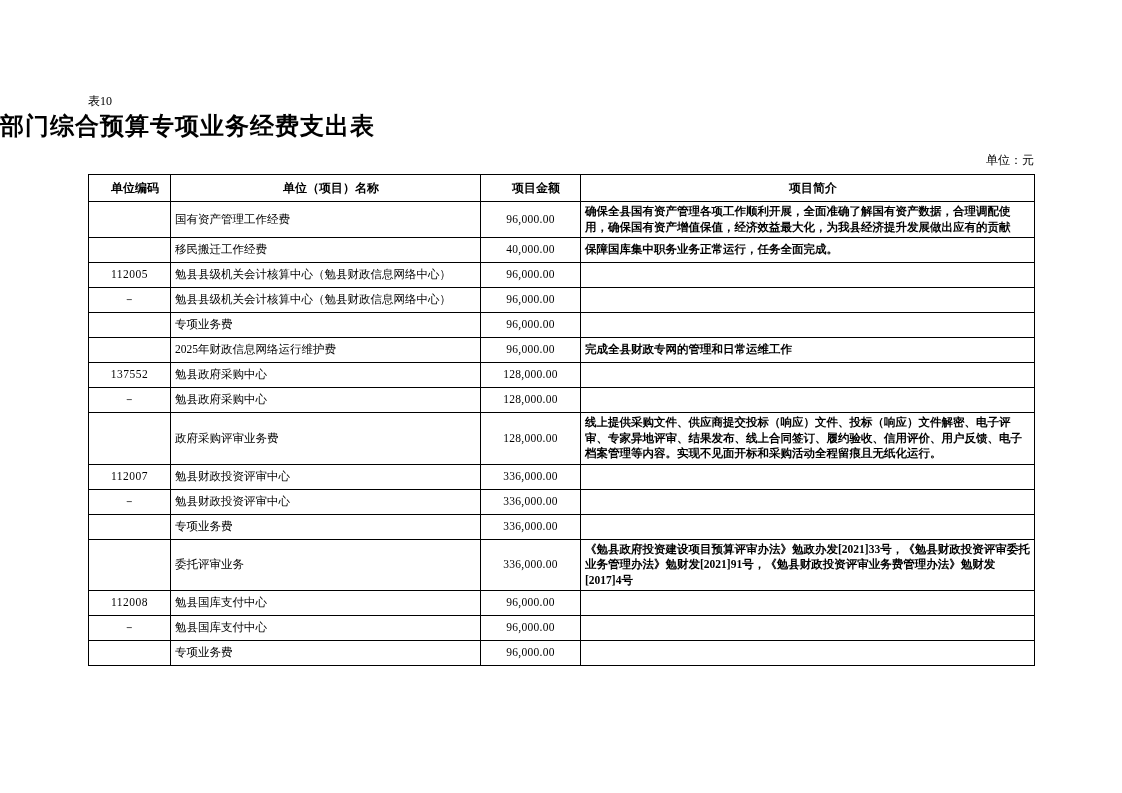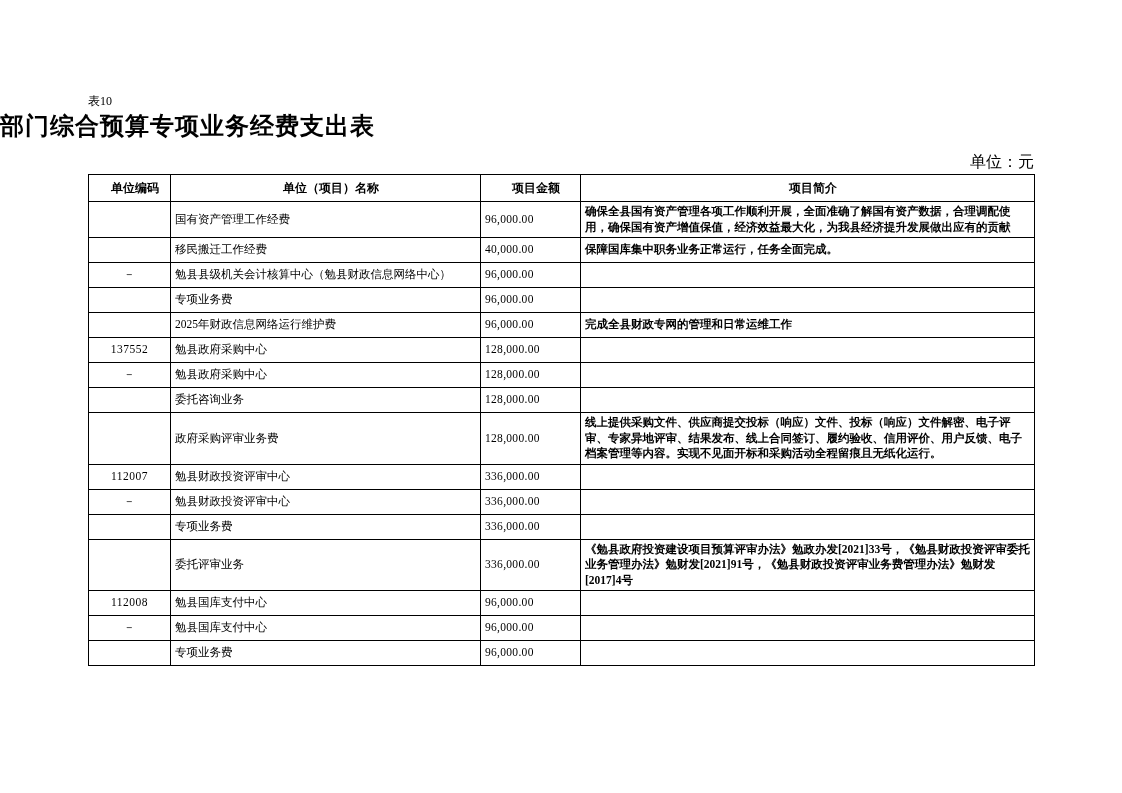--- a/index.html
+++ b/index.html
@@ -36,21 +36,21 @@
     text-align: left;
     font-size: 24px;
     font-weight: bold;
     letter-spacing: 1px;
     font-family: "Liberation Serif", "DejaVu Serif", serif;
   }
   .unit-note {
     position: absolute;
     right: 88px;
     top: 152px;
-    font-size: 16px;
+    font-size: 12px;
   }
   .table-wrap {
     position: absolute;
     left: 88px;
     top: 174px;
     width: 946px;
   }
   table.budget {
     border-collapse: collapse;
     width: 946px;
@@ -78,21 +78,21 @@
 
   td.code {
     text-align: center;
     letter-spacing: 0.5px;
   }
   td.name {
     text-align: left;
     padding-left: 8px;
   }
   td.amount {
-    text-align: left;
+    text-align: center;
     padding-right: 4px;
     letter-spacing: 0.3px;
     white-space: nowrap;
   }
   td.desc {
     text-align: left;
     padding-left: 4px;
     padding-right: 4px;
     font-weight: bold;
   }
@@ -133,20 +133,26 @@
           <td class="amount">96,000.00</td>
           <td class="desc">确保全县国有资产管理各项工作顺利开展，全面准确了解国有资产数据，合理调配使用，确保国有资产增值保值，经济效益最大化，为我县经济提升发展做出应有的贡献</td>
         </tr>
         <tr class="r-std">
           <td class="code"></td>
           <td class="name">移民搬迁工作经费</td>
           <td class="amount">40,000.00</td>
           <td class="desc">保障国库集中职务业务正常运行，任务全面完成。</td>
         </tr>
         <tr class="r-std">
+          <td class="code">112005</td>
+          <td class="name">勉县县级机关会计核算中心（勉县财政信息网络中心）</td>
+          <td class="amount">96,000.00</td>
+          <td class="desc"></td>
+        </tr>
+        <tr class="r-std">
           <td class="code">－</td>
           <td class="name">勉县县级机关会计核算中心（勉县财政信息网络中心）</td>
           <td class="amount">96,000.00</td>
           <td class="desc"></td>
         </tr>
         <tr class="r-std">
           <td class="code"></td>
           <td class="name">专项业务费</td>
           <td class="amount">96,000.00</td>
           <td class="desc"></td>
@@ -162,26 +168,20 @@
           <td class="name">勉县政府采购中心</td>
           <td class="amount">128,000.00</td>
           <td class="desc"></td>
         </tr>
         <tr class="r-std">
           <td class="code">－</td>
           <td class="name">勉县政府采购中心</td>
           <td class="amount">128,000.00</td>
           <td class="desc"></td>
         </tr>
-        <tr class="r-std">
-          <td class="code"></td>
-          <td class="name">委托咨询业务</td>
-          <td class="amount">128,000.00</td>
-          <td class="desc"></td>
-        </tr>
         <tr>
           <td class="code"></td>
           <td class="name">政府采购评审业务费</td>
           <td class="amount">128,000.00</td>
           <td class="desc">线上提供采购文件、供应商提交投标（响应）文件、投标（响应）文件解密、电子评审、专家异地评审、结果发布、线上合同签订、履约验收、信用评价、用户反馈、电子档案管理等内容。实现不见面开标和采购活动全程留痕且无纸化运行。</td>
         </tr>
         <tr class="r-std">
           <td class="code">112007</td>
           <td class="name">勉县财政投资评审中心</td>
           <td class="amount">336,000.00</td>

